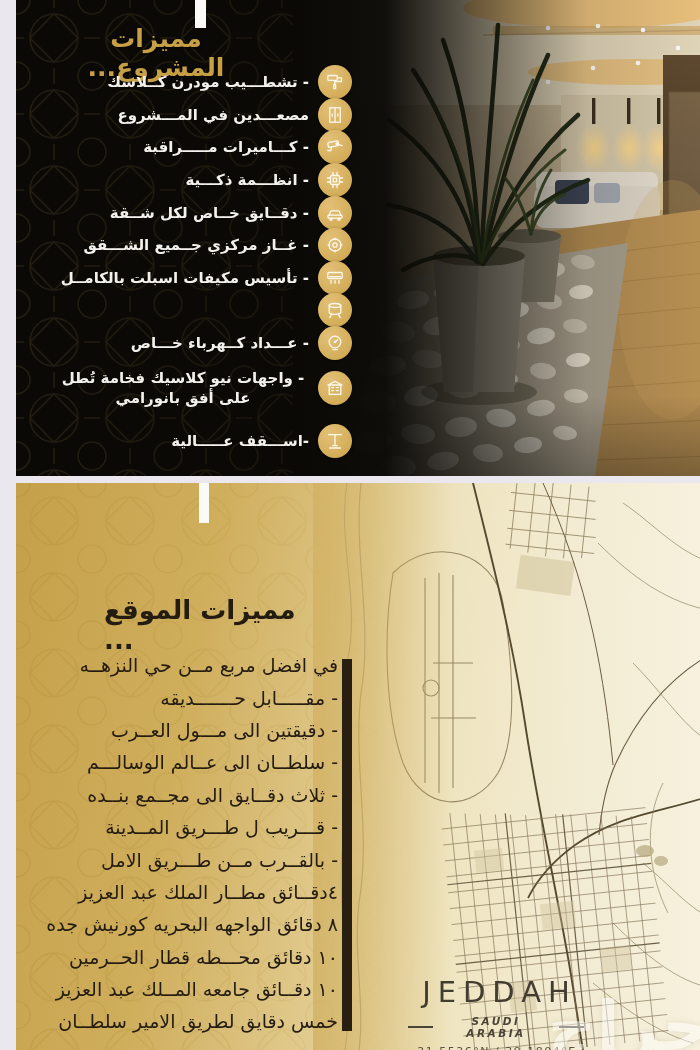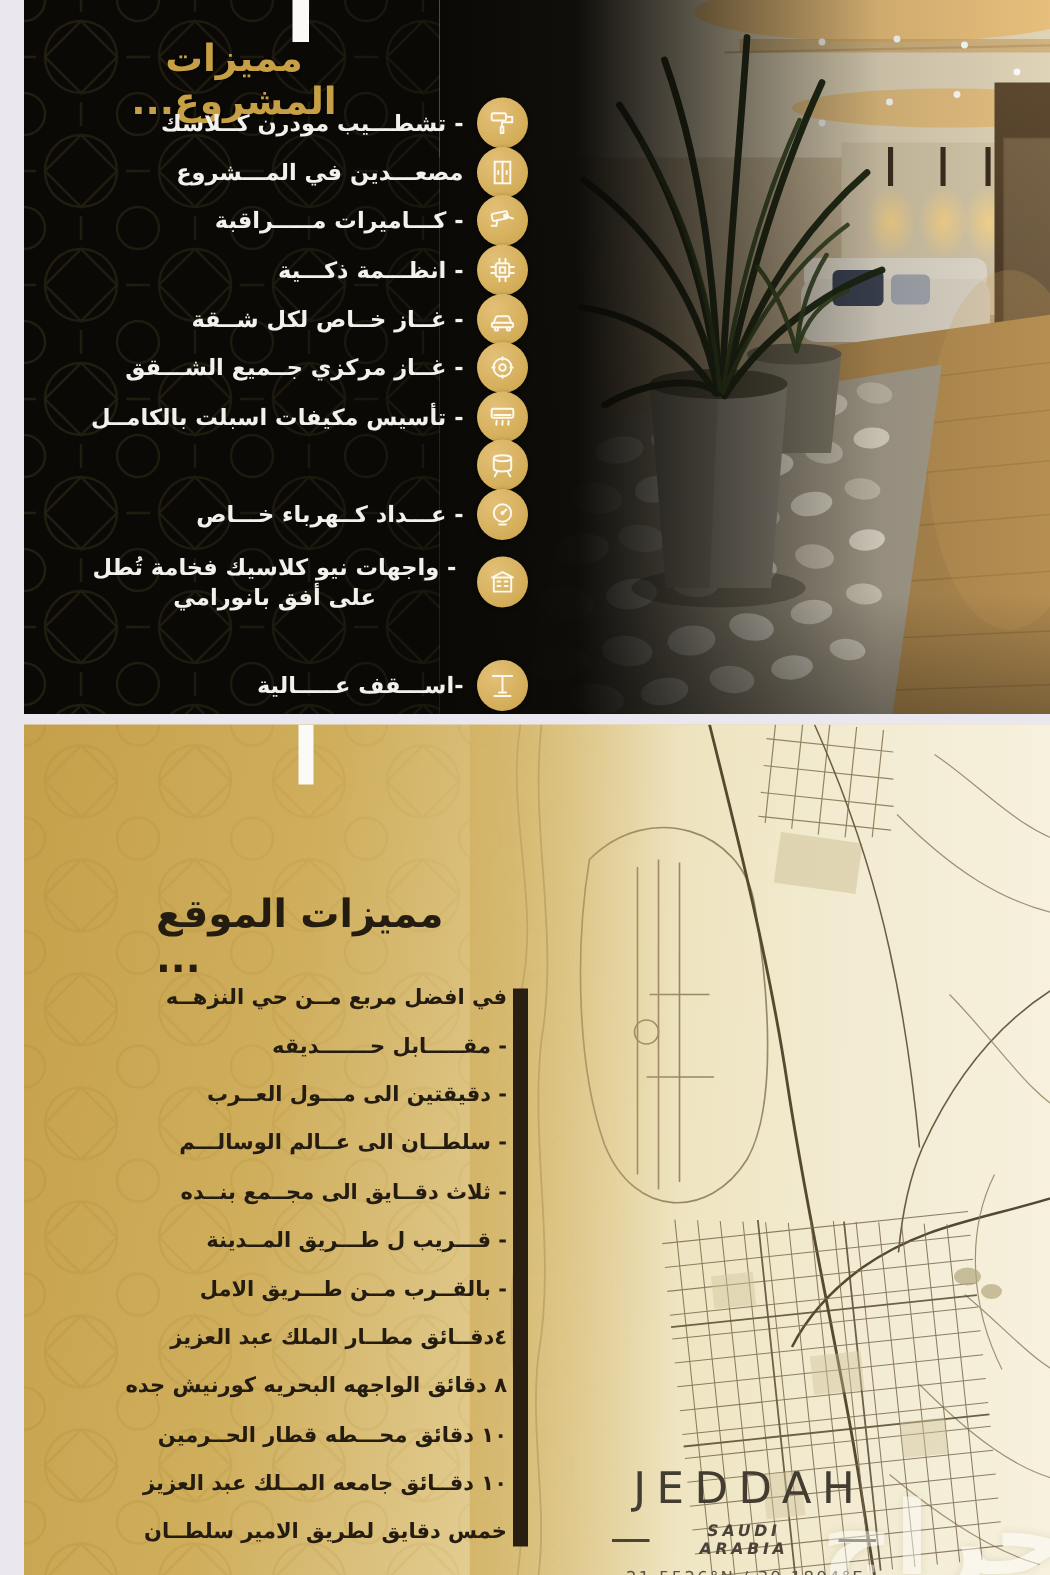--- a/index.html
+++ b/index.html
@@ -16,21 +16,21 @@
   .tick{position:absolute;background:#fbfaf6;}
   #tick-top{left:179px;top:0;width:11px;height:28px;}
   #project-title{
     position:absolute;top:24px;left:28px;width:224px;text-align:center;
     font-size:25px;font-weight:bold;color:#c7a045;direction:rtl;letter-spacing:.5px;
     text-shadow:0 1px 2px rgba(0,0,0,.6);
   }
   #project-list{position:absolute;top:66px;left:22px;width:314px;direction:rtl;}
   .p-row{display:flex;align-items:center;gap:9px;height:32.6px;}
   .p-row.two{height:58px;}
-  .p-row.last{margin-top:23px;height:33px;}
+  .p-row.last{margin-top:7px;height:33px;}
   .badge{
     flex:0 0 34px;width:34px;height:34px;border-radius:50%;
     background:radial-gradient(circle at 35% 30%, #e3c078, #d3ad58 70%, #c29a45);
     display:flex;align-items:center;justify-content:center;
     box-shadow:0 1px 3px rgba(0,0,0,.5);
   }
   .gl{width:20px;height:20px;}
   .p-txt{
     color:#f3f1ec;font-size:15px;font-weight:bold;line-height:1.35;
     text-align:right;white-space:nowrap;
@@ -44,21 +44,21 @@
   .pattern-gold{position:absolute;inset:0;opacity:.9;}
   #jeddah-map{position:absolute;right:0;top:0;width:400px;height:567px;}
   #tick-bottom{left:183px;top:0;width:10px;height:40px;}
   #location-title{
     position:absolute;top:112px;left:88px;width:228px;text-align:left;
     font-size:26px;font-weight:bold;color:#241c10;direction:rtl;
   }
   #location-list{position:absolute;top:166px;left:18px;width:304px;direction:rtl;}
   .l-row{
     height:32.4px;display:flex;align-items:center;justify-content:flex-start;
-    color:#241c10;font-size:14px;font-weight:bold;white-space:nowrap;text-align:right;
+    color:#241c10;font-size:19px;font-weight:normal;white-space:nowrap;text-align:right;
   }
   #decor-bar{position:absolute;left:326px;top:176px;width:10px;height:372px;background:#281f12;}
   #city-block{position:absolute;left:392px;top:492px;width:176px;text-align:center;color:#433d31;}
   #city-name{font-size:29px;letter-spacing:7px;font-weight:500;margin-left:7px;}
   .sub-row{display:flex;align-items:center;justify-content:center;gap:8px;margin-top:6px;}
   .sub-dash{width:26px;height:2px;background:#4a4338;}
   #country-name{font-size:10.5px;font-style:italic;letter-spacing:2.5px;font-weight:bold;color:#4a4338;}
   #coordinates{font-size:11px;letter-spacing:1.5px;color:#5a5244;margin-top:6px;margin-left:2px;}
   #watermark{
     position:absolute;right:2px;bottom:-16px;font-size:68px;font-weight:bold;
@@ -345,21 +345,21 @@
           </svg>
         </span>
       <span class="p-txt">- انظـــمة ذكـــية</span>
     </div>
     <div class="p-row">
       <span class="badge">
           <svg class="gl" viewBox="0 0 20 20">
             <use href="#ic-car"></use>
           </svg>
         </span>
-      <span class="p-txt">- غــاز خــاص لكل شــقة</span>
+      <span class="p-txt">- دقــايق خــاص لكل شــقة</span>
     </div>
     <div class="p-row">
       <span class="badge">
           <svg class="gl" viewBox="0 0 20 20">
             <use href="#ic-gas"></use>
           </svg>
         </span>
       <span class="p-txt">- غــاز مركزي جــميع الشـــقق</span>
     </div>
     <div class="p-row">

